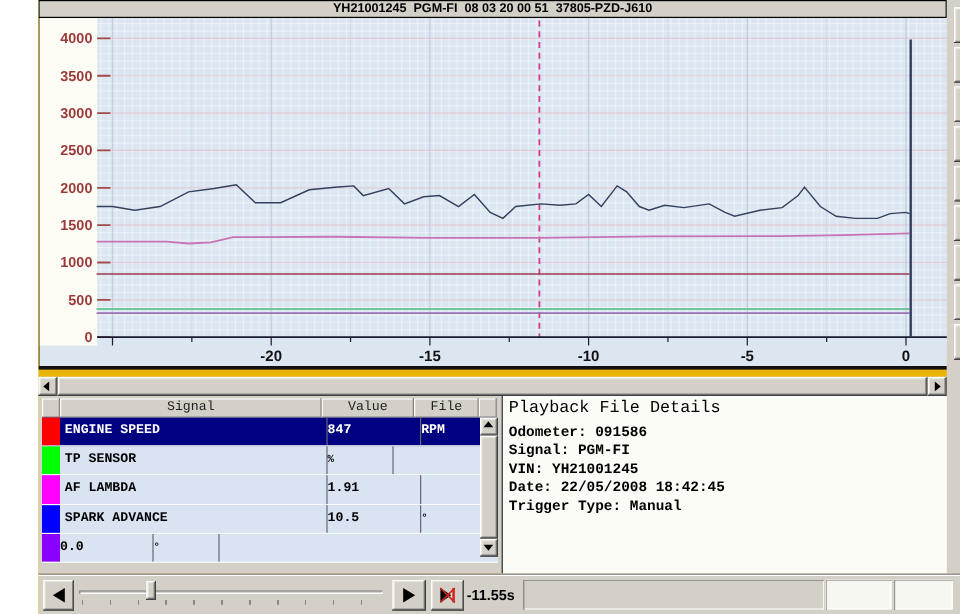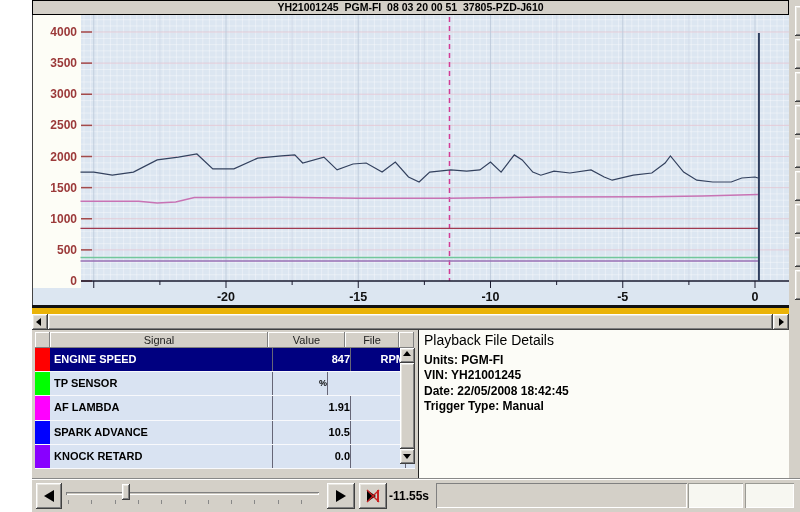--- a/index.html
+++ b/index.html
@@ -13,27 +13,27 @@
   svg text{font-family:"Liberation Sans",sans-serif;font-weight:bold;}
   #chart-bottom-line{left:0;top:305px;width:757px;height:3px;background:#111;}
   
   #hscroll{left:0;top:314px;width:757px;height:16px;background:#e9e7e2;}
   .sb-btn{width:16px;height:16px;}
   .arrow-l{width:0;height:0;border:4px solid transparent;border-right:5px solid #000;border-left:none;position:absolute;left:4px;top:4px;}
   .arrow-r{width:0;height:0;border:4px solid transparent;border-left:5px solid #000;border-right:none;position:absolute;left:6px;top:4px;}
   .arrow-u{width:0;height:0;border:4px solid transparent;border-bottom:5px solid #000;border-top:none;position:absolute;left:3px;top:3px;}
   .arrow-d{width:0;height:0;border:4px solid transparent;border-top:5px solid #000;border-bottom:none;position:absolute;left:3px;top:5px;}
   
-  #bottom-section{left:0;top:330px;width:757px;height:148px;background:#d4d0c8;}
+  #bottom-section{left:0;top:330px;width:757px;height:148px;background:#d4d0c8;font-family:Liberation Mono, monospace;}
   #signal-table{left:3px;top:2px;width:380px;}
   .thead{display:flex;height:16px;font-size:11px;color:#222;}
   .thead .cell{box-shadow:inset -1px -1px 0 #808080,inset 1px 1px 0 #fff;background:#d4d0c8;text-align:center;line-height:16px;}
   .trow{display:flex;height:23.2px;background:#d9e3f2;font-size:11px;font-weight:bold;color:#000;border-bottom:1px solid #f8f9fc;}
   .trow .sig{line-height:23px;padding-left:4px;border-right:1px solid #667;}
-  .trow .val,.trow .un{text-align:right;line-height:23px;border-right:1px solid #667;}
+  .trow .val,.trow .un{text-align:left;line-height:23px;border-right:1px solid #667;}
   .trow.selected{background:#000080;color:#fff;}
   .sw{width:15px;}
   .c-sig{width:218px;}
   .c-val{width:77px;}
   .c-un{width:54px;}
   .c-sb{width:15px;}
   #tbody-wrap{position:relative;}
   #vscroll{position:absolute;right:0;top:0;width:15px;height:116px;background:#e9e7e2;}
   #details-panel{left:386px;top:0;width:377px;height:148px;background:#fcfcf7;border-left:1px solid #222;
     border-right:1px solid #0f172a;box-sizing:border-box;padding:2px 0 0 5px;}
@@ -314,38 +314,38 @@
           <div class="un c-un"></div>
         </div>
         <div class="trow">
           <div class="sw" style="background: rgb(0, 0, 255);"></div>
           <div class="sig c-sig">SPARK ADVANCE</div>
           <div class="val c-val">10.5</div>
           <div class="un c-un" style="font-size:9px">°</div>
         </div>
         <div class="trow">
           <div class="sw" style="background: rgb(136, 0, 255);"></div>
-          <div class="sig c-sig">KNOCK RETARD</div>
           <div class="val c-val">0.0</div>
           <div class="un c-un" style="font-size:9px">°</div>
         </div>
         <div id="vscroll">
           <div class="abs sb-btn raised" style="left:0;top:0;width:15px;height:15px">
               <div class="arrow-u"></div>
             </div>
           <div class="abs raised" style="left:0;top:15px;width:15px;height:86px"></div>
           <div class="abs sb-btn raised" style="left:0;bottom:0;width:15px;height:15px">
               <div class="arrow-d"></div>
             </div>
         </div>
       </div>
     </div>
     <div class="abs" id="details-panel">
       <div id="details-title">Playback File Details</div>
-      <div class="detail-line">Units: PGM-FI</div>
+      <div class="detail-line">Odometer: 091586</div>
+      <div class="detail-line">Signal: PGM-FI</div>
       <div class="detail-line">VIN: YH21001245</div>
       <div class="detail-line">Date: 22/05/2008 18:42:45</div>
       <div class="detail-line">Trigger Type: Manual</div>
     </div>
   </div>
 
   <div class="abs" id="toolbar">
     <div class="tbtn raised" style="top:6px">
       <svg width="24" height="22" viewBox="0 0 24 22">
         <path d="M13 6 C15 2,19 2,21 4" stroke="#333" fill="none" stroke-width="1.5"></path>

